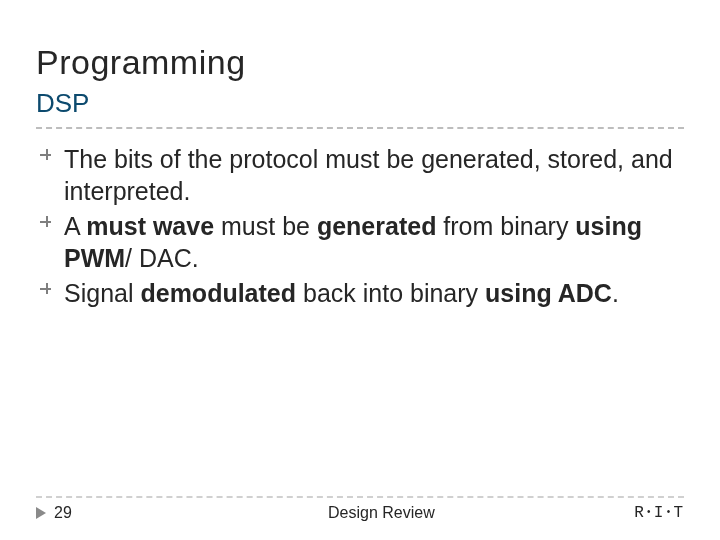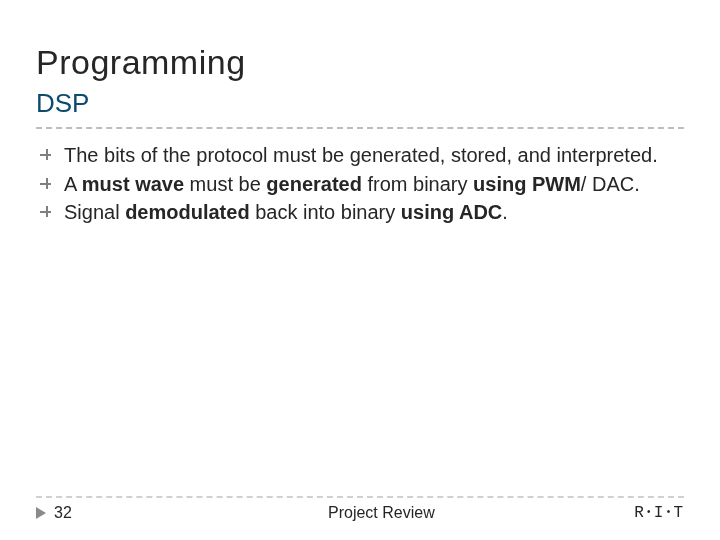--- a/index.html
+++ b/index.html
@@ -2,21 +2,21 @@
 <html><head>
 <meta charset="utf-8">
 <style>
   * { margin: 0; padding: 0; box-sizing: border-box; }
   html, body { width: 720px; height: 540px; font-family: Arial, Helvetica, sans-serif; background: #fff; color: #222; }
   .slide { width: 720px; height: 540px; position: relative; padding: 14px 36px 0 36px; }
   .title { font-size: 34px; font-weight: 400; letter-spacing: 0.5px; color: #262626; margin-bottom: 6px; margin-top: 29px; }
   .subtitle { font-size: 26px; font-weight: 400; color: #0c4a6e; margin-bottom: 8px; }
   .hr-dash { border: none; border-top: 2px dashed #bdbdbd; margin: 0 0 14px 0; }
   .bullets { list-style: none; padding-left: 28px; }
-  .bullets li { position: relative; font-size: 20px; line-height: 1.28; margin-bottom: 3px; color: #262626; }
+  .bullets li { position: relative; font-size: 25px; line-height: 1.28; margin-bottom: 3px; color: #262626; }
   .bullets li::before { content: ""; position: absolute; left: -24px; top: 11px; width: 11px; height: 2px; background: #7f7f7f; }
   .bullets li::after { content: ""; position: absolute; left: -18px; top: 6px; width: 2px; height: 11px; background: #7f7f7f; }
   .footer { position: absolute; left: 0; right: 0; bottom: 18px; padding: 0 36px; }
   .hr-foot { border: none; border-top: 2px dashed #d0d0d0; margin-bottom: 6px; }
   .footer-row { display: flex; align-items: center; font-size: 16px; color: #262626; }
   .foot-arrow { width: 0; height: 0; border-top: 6px solid transparent; border-bottom: 6px solid transparent; border-left: 10px solid #8a8a8a; margin-right: 8px; }
   .page-num { margin-right: 8px; }
   .foot-left { }
   .foot-center { position: absolute; left: 50%; transform: translateX(-30%); }
   .foot-right { margin-left: auto; font-family: Liberation Mono, monospace; letter-spacing: 1px; }
@@ -32,18 +32,18 @@
   <ul class="bullets">
     <li>The  bits of the protocol must be generated, stored, and interpreted.</li>
     <li>A <b>must wave</b> must be <b>generated</b> from binary <b>using PWM</b>/ DAC.</li>
     <li>Signal <b>demodulated</b> back into binary <b>using ADC</b>.</li>
   </ul>
 
   <div class="footer">
     <hr class="hr-foot">
     <div class="footer-row">
       <span class="foot-arrow"></span>
-      <span class="page-num">32</span>
-      <span class="foot-center">Project Review</span>
+      <span class="page-num">29</span>
+      <span class="foot-center">Design Review</span>
       <span class="foot-right">R<span class="dot">•</span>I<span class="dot">•</span>T</span>
     </div>
   </div>
 </div>
 
 </body></html>

